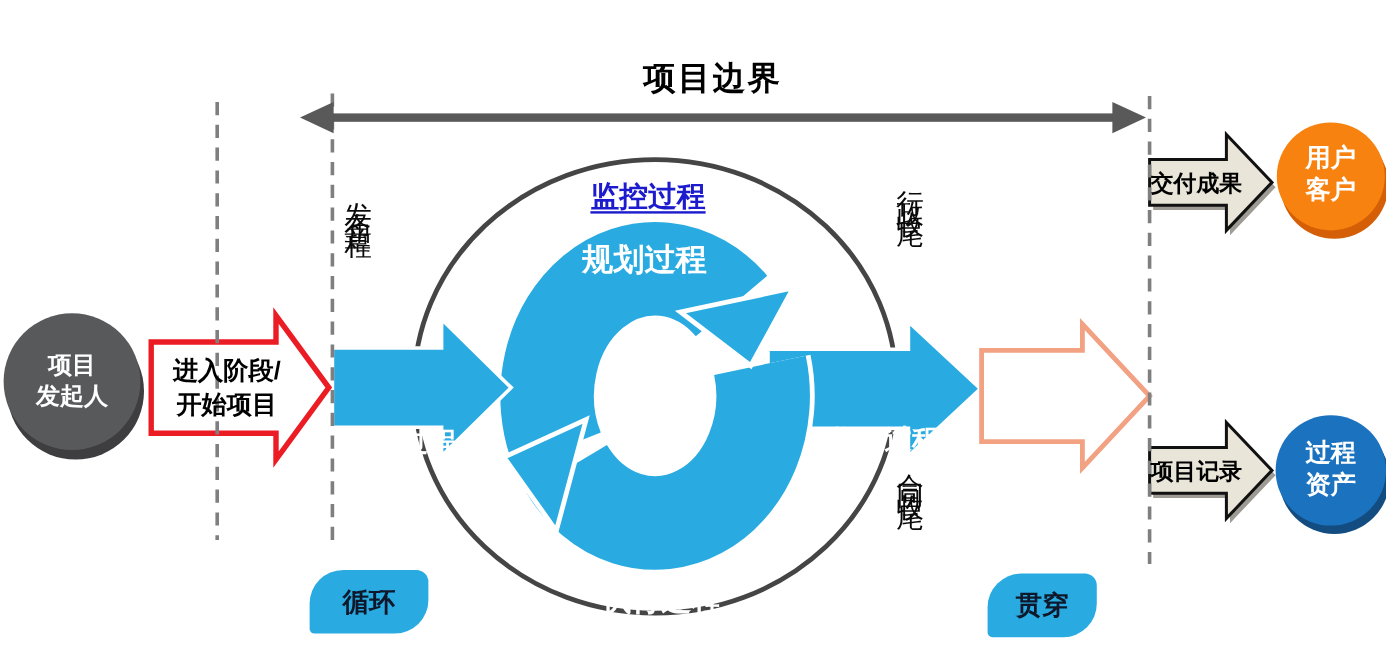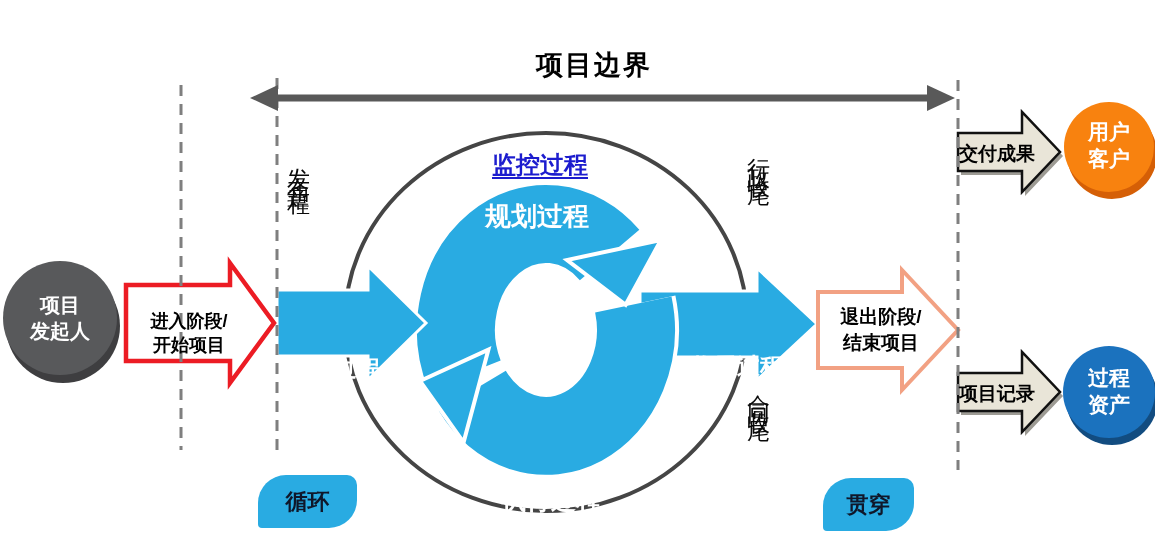--- a/index.html
+++ b/index.html
@@ -71,39 +71,38 @@
     <circle cx="1109" cy="147" r="45" fill="var(--orange_circle,#F8820F)"></circle>
 
     <circle cx="1112" cy="399" r="46" fill="var(--deep_blue_shadow,#124C80)"></circle>
     <circle cx="1109" cy="392" r="46" fill="var(--deep_blue_circle,#1B72BE)"></circle>
   </svg>
 
   <div class="txt title center" style="left:454px;top:48px;width:280px;">项目边界</div>
 
   <div class="txt center circle-text" style="left:10px;top:292px;width:100px;"><span>项目</span><br><span>发起人</span></div>
 
-  <div class="txt center blockarrow-text" style="left:118px;top:309px;width:142px;font-size:18px;"><span>进入阶段/</span><br><span>开始项目</span></div>
+  <div class="txt center blockarrow-text" style="left:118px;top:296px;width:142px;font-size:21px;"><span>进入阶段/</span><br><span>开始项目</span></div>
 
   <div class="txt vtext" style="left:283px;top:150px;">发布章程</div>
 
   <div class="txt center band-label" style="left:272px;top:310px;width:124px;">启动过程</div>
 
   <div class="txt center monitor" style="left:460px;top:149px;width:160px;">监控过程</div>
 
   <div class="txt center big-band-label" style="left:457px;top:200px;width:160px;">规划过程</div>
 
   <div class="txt center big-band-label" style="left:471px;top:442px;width:160px;font-size:25px;margin-top:42px;">执行过程</div>
 
   <div class="txt center band-label" style="left:675px;top:308px;width:124px;">收尾过程</div>
 
   <div class="txt vtext" style="left:743px;top:140px;">行政收尾</div>
 
   <div class="txt vtext" style="left:743px;top:376px;">合同收尾</div>
 
-  <div class="txt center blockarrow-text" style="left:820px;top:304px;width:122px;font-size:19px;"><span>退出阶段/</span><br><span>结束项目</span></div>
 
   <div class="txt center beige-text" style="left:956px;top:142px;width:82px;">交付成果</div>
 
   <div class="txt center circle-text-lg" style="left:1064px;top:118px;width:90px;"><span>用户</span><br><span>客户</span></div>
 
   <div class="txt center beige-text" style="left:956px;top:382px;width:82px;">项目记录</div>
 
   <div class="txt center circle-text-lg" style="left:1064px;top:364px;width:90px;"><span>过程</span><br><span>资产</span></div>
 
   <div class="bubble" style="left:258px;top:475px;width:99px;height:53px;">循环</div>

